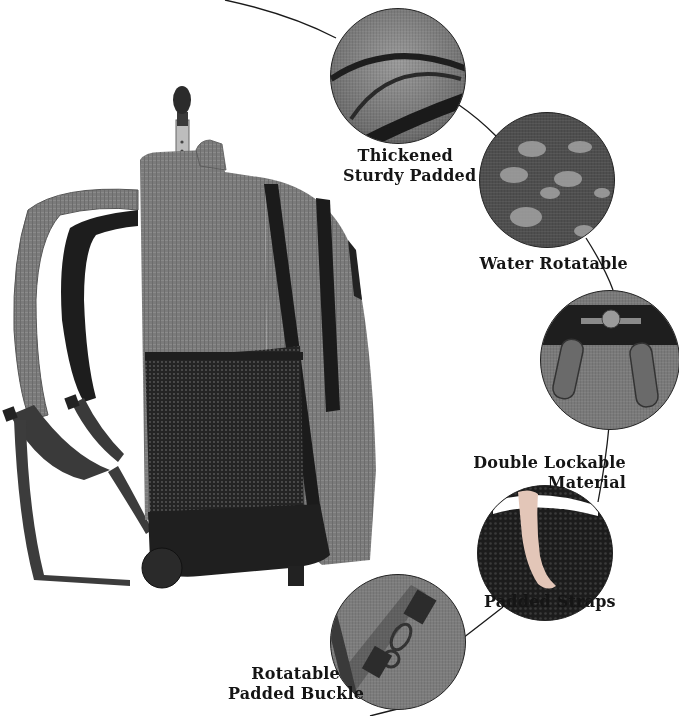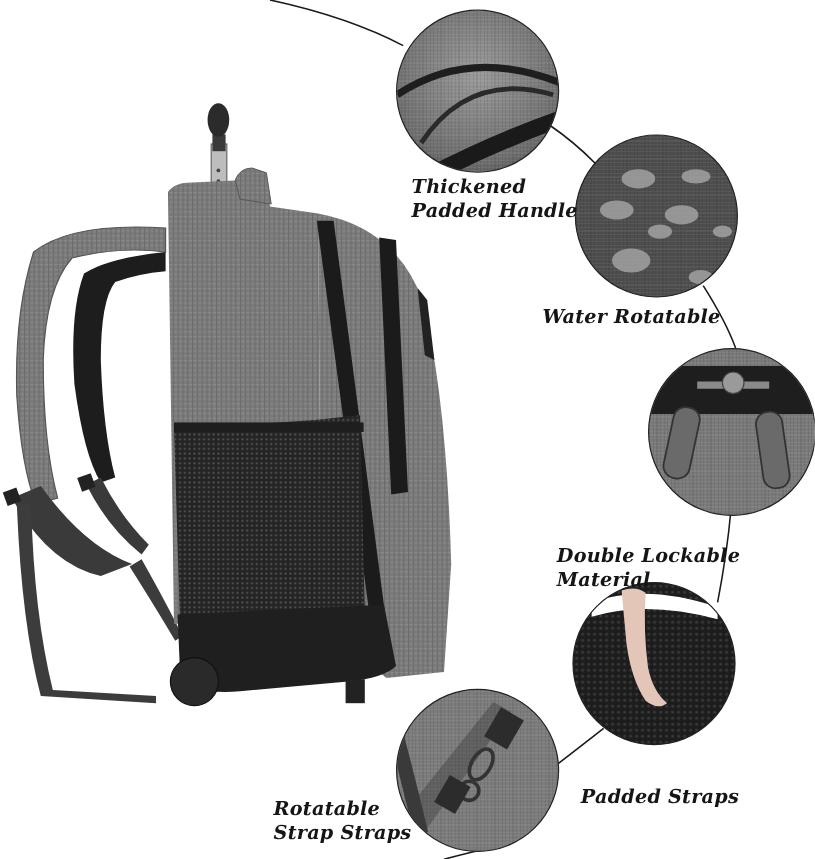--- a/index.html
+++ b/index.html
@@ -3,24 +3,23 @@
 <meta charset="utf-8">
 <style>
   html, body { margin: 0; padding: 0; background: #ffffff; }
   #stage {
     position: relative; width: 679px; height: 716px; overflow: hidden;
     background: #ffffff;
     font-family: "DejaVu Serif", "Liberation Serif", serif;
   }
   svg.layer { position: absolute; left: 0; top: 0; }
   .label {
-    position: absolute; text-align: left; font-weight: bold;
+    position: absolute; text-align: right; font-weight: bold;
     color: #151515; font-size: 16px; line-height: 20px; letter-spacing: 0.2px;
     white-space: nowrap;
-    font-style: italic;
   }
   .label span { display: block; }
   .circle {
     position: absolute; border-radius: 50%; overflow: hidden;
     border: 1.5px solid #222;
     box-sizing: border-box;
   }
   .tex {
     position: absolute; inset: 0;
     background-image:
@@ -148,30 +147,30 @@
       <rect x="78" y="18" width="22" height="28" fill="#2c2c2c" transform="rotate(30 89 32)"></rect>
       <ellipse cx="70" cy="62" rx="8" ry="14" fill="none" stroke="#333" stroke-width="3" transform="rotate(30 70 62)"></ellipse>
       <circle cx="60" cy="84" r="8" fill="none" stroke="#333" stroke-width="3"></circle>
       <rect x="36" y="74" width="20" height="26" fill="#2c2c2c" transform="rotate(30 46 87)"></rect>
       <path d="M0 40 Q8 70 20 120" stroke="#3a3a3a" stroke-width="12" fill="none"></path>
     </svg>
   </div>
 
   <div class="label" style="left:343px; top:146px; width:110px;">
     <span>Thickened</span>
-    <span>Padded Handle</span>
+    <span>Sturdy Padded</span>
   </div>
   <div class="label" style="left:452px; top:254px; width:176px;">
     <span>Water Rotatable</span>
   </div>
   <div class="label" style="left:464px; top:433px; width:162px;margin-top:20px;">
     <span>Double Lockable</span>
     <span>Material</span>
   </div>
-  <div class="label" style="left:484px; top:654px; width:130px;">
+  <div class="label" style="left:484px; top:592px; width:130px;">
     <span>Padded Straps</span>
   </div>
   <div class="label" style="left:228px; top:664px; width:112px;">
     <span>Rotatable</span>
-    <span>Strap Straps</span>
+    <span>Padded Buckle</span>
   </div>
 
 </div>
 
 </body></html>

